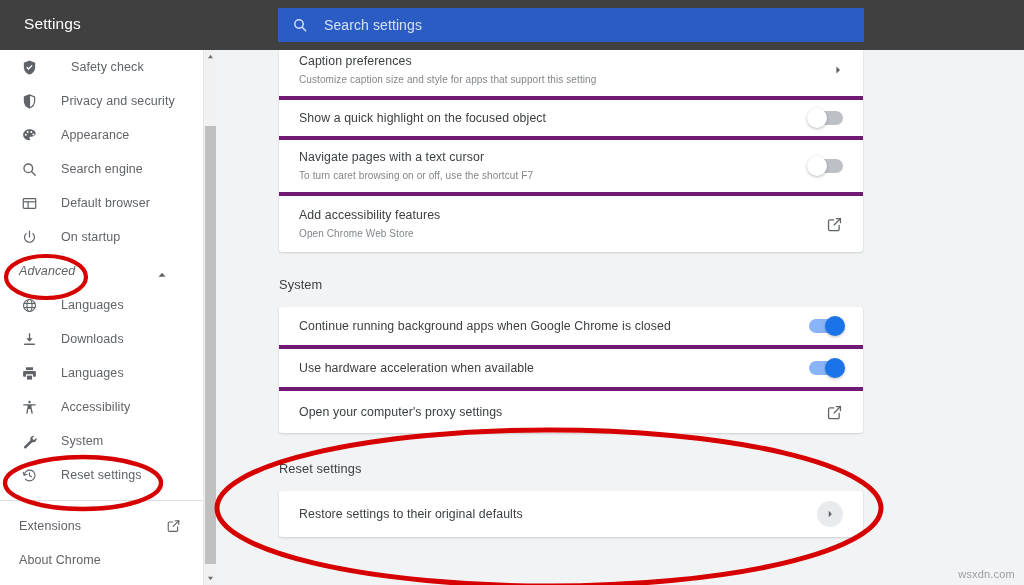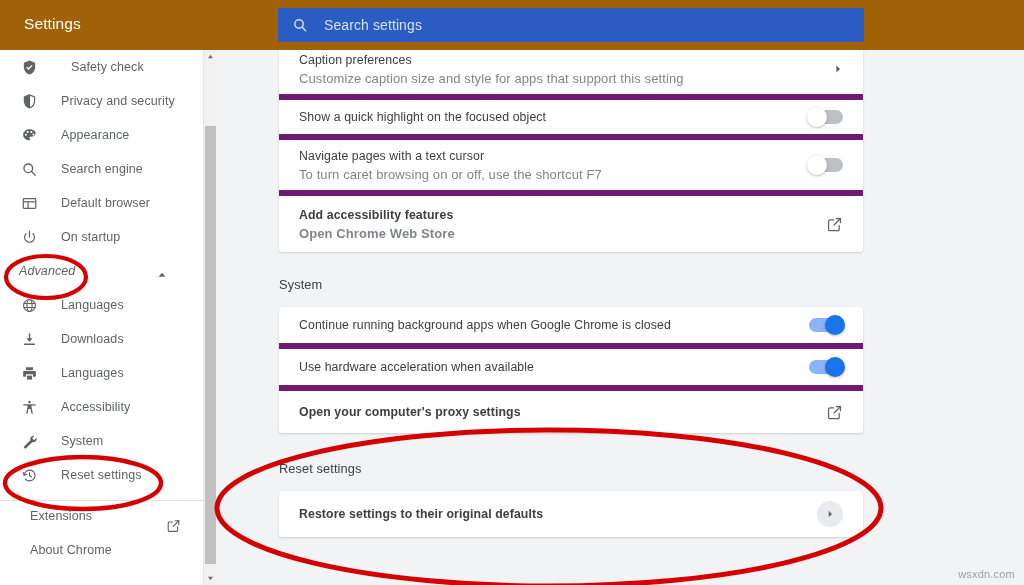--- a/index.html
+++ b/index.html
@@ -21,21 +21,21 @@
     overflow: hidden;
     background: #f1f3f4;
   }
 
   
   .header {
     position: absolute;
     left: 0; top: 0;
     width: 1024px;
     height: 50px;
-    background: #a16207;
+    background: #404040;
     z-index: 20;
   }
   .header-title {
     position: absolute;
     left: 24px;
     top: 15px;
     font-size: 15.5px;
     color: #ffffff;
     letter-spacing: .1px;
   }
@@ -112,22 +112,22 @@
   }
   .nav-divider {
     height: 1px;
     background: #e0e0e0;
     margin: 8px 0 8px 0;
   }
   .flat-item {
     position: relative;
     height: 34px;
     display: flex;
-    align-items: flex-start;
-    padding-left: 30px;
+    align-items: center;
+    padding-left: 19px;
     box-sizing: border-box;
   }
   .flat-item .nav-label { margin-left: 0; }
   .flat-ext-icon {
     position: absolute;
     right: 22px;
     top: 50%;
     transform: translateY(-50%);
     width: 15px; height: 15px;
     color: #5f6368;
@@ -184,32 +184,32 @@
     border-radius: 3px;
     box-shadow: 0 1px 2px rgba(60,64,67,.18), 0 0 1px rgba(60,64,67,.10);
     box-sizing: border-box;
   }
   .row {
     position: relative;
     display: flex;
     align-items: center;
     box-sizing: border-box;
     padding: 0 20px;
-    border-bottom: 6px solid #701a75;
-  }
-  .row:last-child { border-bottom: none; font-weight: bold; }
+    border-bottom: 4px solid #701a75;
+  }
+  .row:last-child { border-bottom: none; }
   .row-text { flex: 1; min-width: 0; }
   .row-title {
     font-size: 12.3px;
     color: #3c4043;
     letter-spacing: .1px;
     line-height: 16px;
   }
   .row-sub {
-    font-size: 13px;
+    font-size: 10px;
     color: #80868b;
     letter-spacing: .1px;
     line-height: 16px;
     margin-top: 3px;
   }
   .section-title {
     position: absolute;
     left: 62px;
     font-size: 12.8px;
     color: #3c4043;

